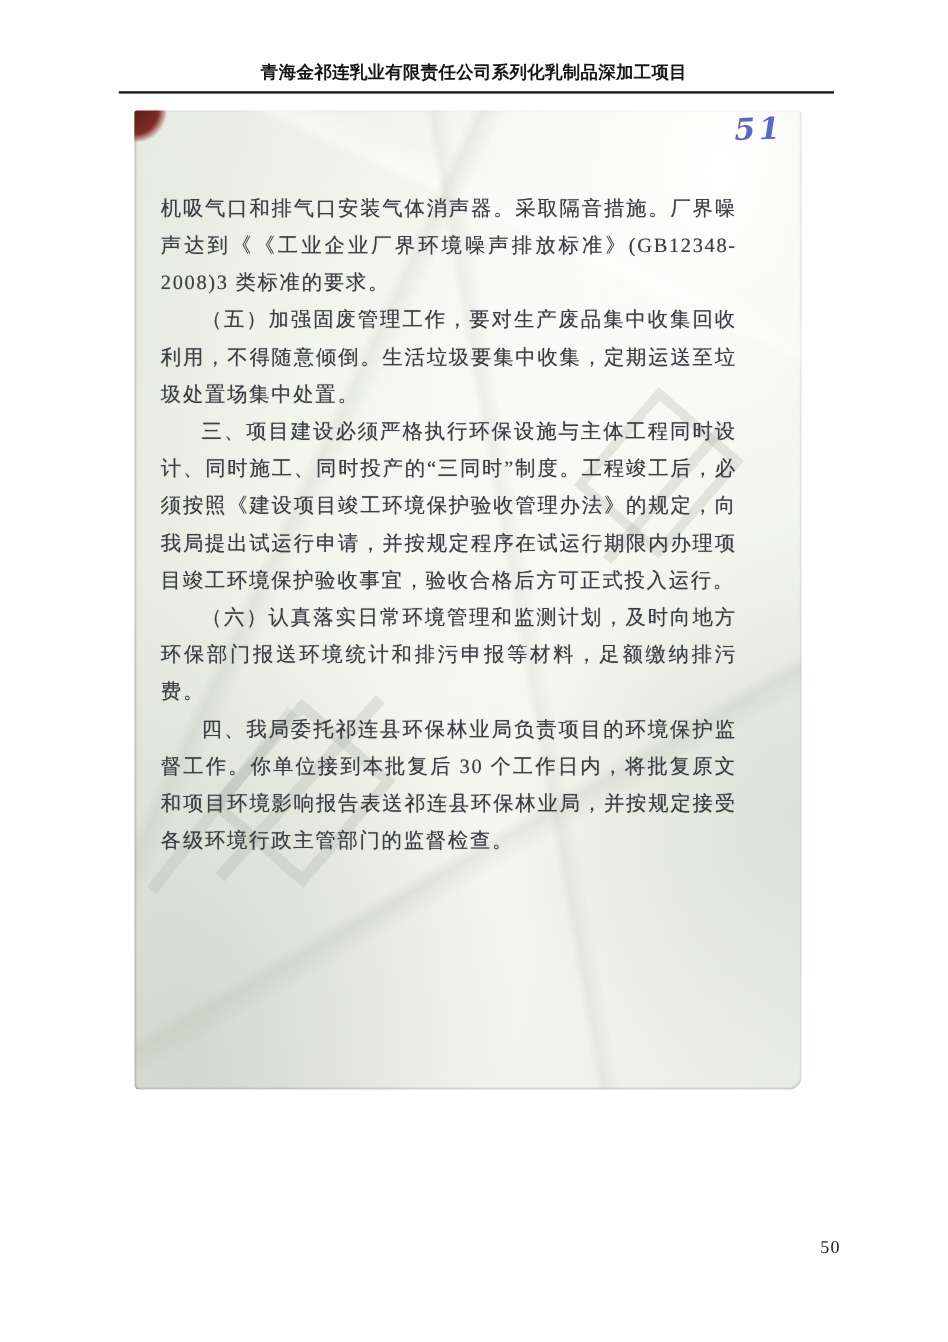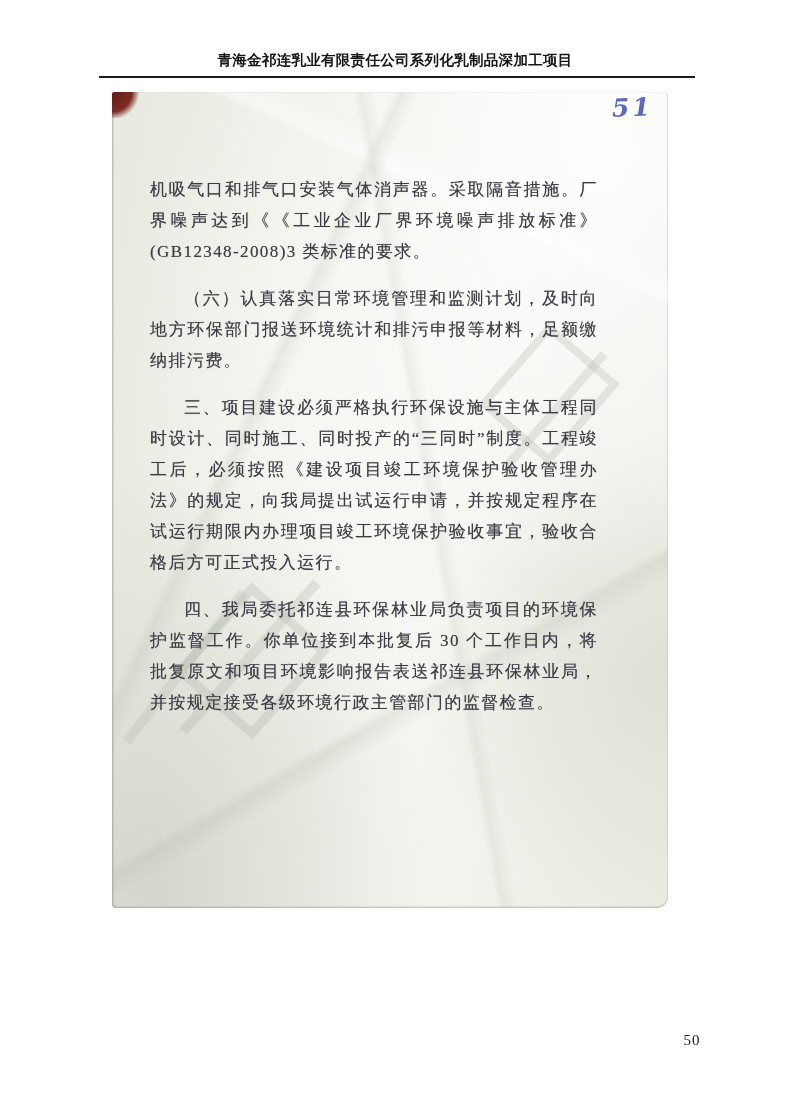--- a/index.html
+++ b/index.html
@@ -78,21 +78,21 @@
   .wm2 .bar2{position:absolute;background:rgba(157,163,151,.22);
     left:40px;top:40px;width:10px;height:190px;transform:rotate(38deg);}
 
   
   .text-block{
     position:absolute;left:22px;top:66px;width:480px;
     font-size:17px;line-height:31px;color:#3d3e45;
     letter-spacing:1.4px;text-align:justify;
     text-shadow:0 0 .7px rgba(55,56,64,.55);
   }
-  .text-block p{margin:16px;font-family:Liberation Serif, serif;}
+  .text-block p{margin:0;font-family:Liberation Serif, serif;}
   .text-block p.indent{text-indent:2em;}
 
   
   .footer-page{
     position:absolute;left:672px;top:1032px;width:40px;
     font-size:15px;color:#1d1d1d;text-align:center;letter-spacing:1px;
   }
 </style>
 </head>
 <body>
@@ -113,22 +113,23 @@
       <span class="bar"></span>
     </div>
     <div class="wm wm2">
       <span class="sq"></span>
       <span class="bar"></span>
       <span class="bar2"></span>
     </div>
 
     <div class="text-block">
       <p class="para">机吸气口和排气口安装气体消声器。采取隔音措施。厂界噪声达到《《工业企业厂界环境噪声排放标准》(GB12348-2008)3 类标准的要求。</p>
+      <p class="para indent">（五）加强固废管理工作，要对生产废品集中收集回收利用，不得随意倾倒。生活垃圾要集中收集，定期运送至垃圾处置场集中处置。</p>
+      <p class="para indent">三、项目建设必须严格执行环保设施与主体工程同时设计、同时施工、同时投产的“三同时”制度。工程竣工后，必须按照《建设项目竣工环境保护验收管理办法》的规定，向我局提出试运行申请，并按规定程序在试运行期限内办理项目竣工环境保护验收事宜，验收合格后方可正式投入运行。</p>
       <p class="para indent">（六）认真落实日常环境管理和监测计划，及时向地方环保部门报送环境统计和排污申报等材料，足额缴纳排污费。</p>
-      <p class="para indent">三、项目建设必须严格执行环保设施与主体工程同时设计、同时施工、同时投产的“三同时”制度。工程竣工后，必须按照《建设项目竣工环境保护验收管理办法》的规定，向我局提出试运行申请，并按规定程序在试运行期限内办理项目竣工环境保护验收事宜，验收合格后方可正式投入运行。</p>
       <p class="para indent">四、我局委托祁连县环保林业局负责项目的环境保护监督工作。你单位接到本批复后 30 个工作日内，将批复原文和项目环境影响报告表送祁连县环保林业局，并按规定接受各级环境行政主管部门的监督检查。</p>
     </div>
 
   </div>
 
   <div class="footer-page">50</div>
 
 </div>
 
 </body></html>

